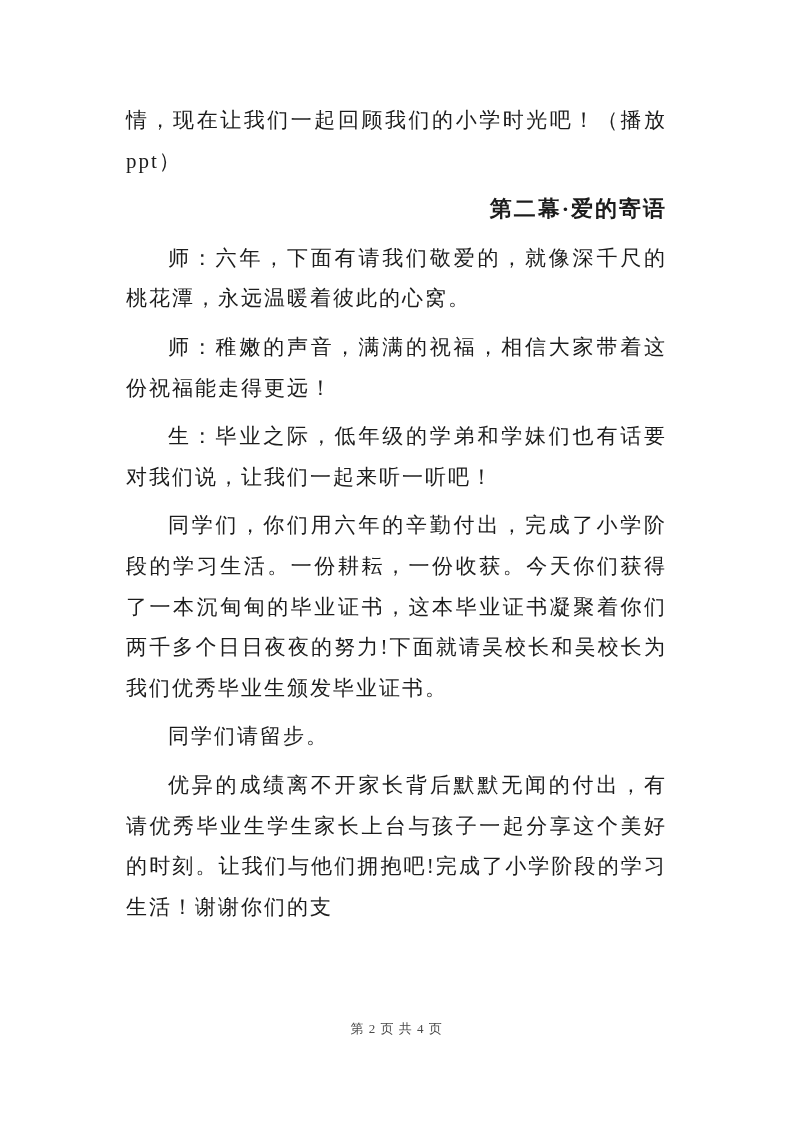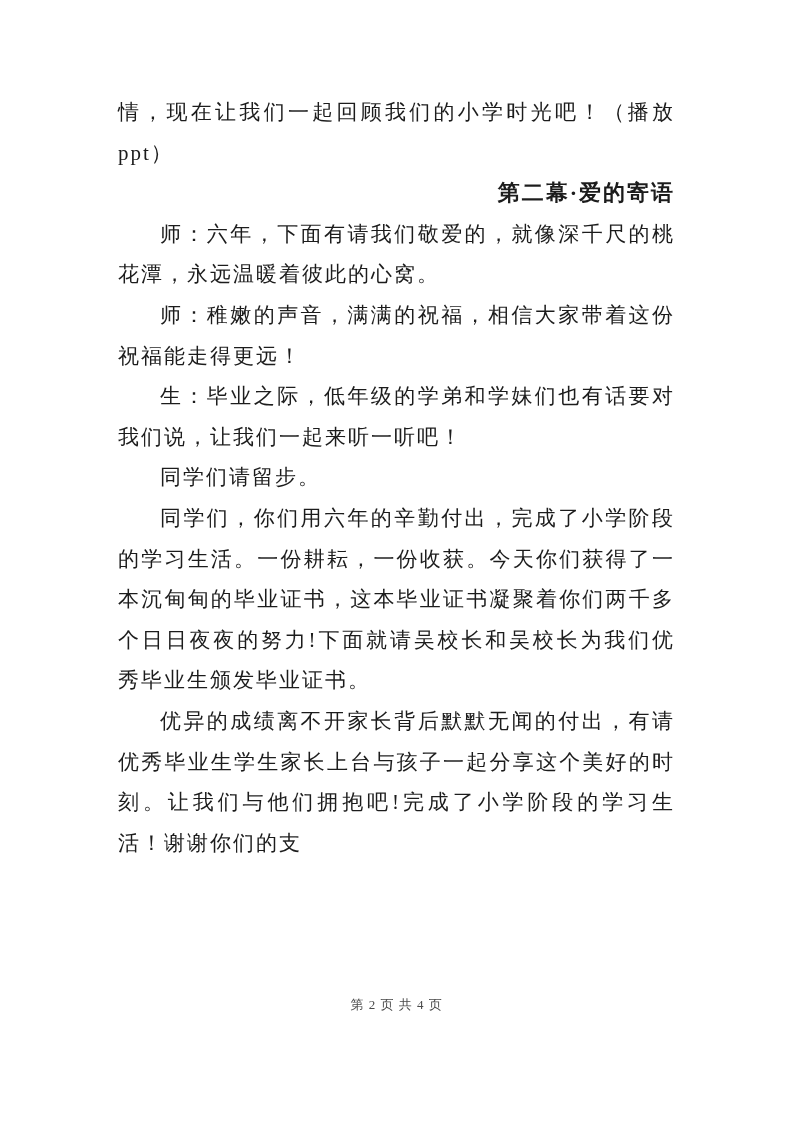--- a/index.html
+++ b/index.html
@@ -21,56 +21,56 @@
     left: 118px;
     top: 92px;
     width: 557px;
     font-size: 21px;
     line-height: 40.6px;
     letter-spacing: 2px;
     text-align: justify;
     text-justify: inter-ideograph;
   }
   .content p {
-    margin: 0;
+    margin: 8px;
     padding: 0;
   }
   .para {
     text-indent: 2em;
   }
   .continuation {
     text-indent: 0;
   }
   .heading {
     text-indent: 0;
     text-align: right;
     font-weight: bold;
     font-size: 22px;
   }
   .footer {
     position: absolute;
     left: 0;
     right: 0;
-    top: 996px;
+    top: 1020px;
     text-align: center;
     font-size: 13px;
     color: #4a4a4a;
     letter-spacing: 1px;
     font-family: "Liberation Serif", "DejaVu Serif", serif;
   }
 </style>
 </head>
 <body>
 
 <div class="page">
   <div class="content">
     <p class="continuation">情，现在让我们一起回顾我们的小学时光吧！（播放 ppt）</p>
     <p class="heading">第二幕·爱的寄语</p>
     <p class="para">师：六年，下面有请我们敬爱的，就像深千尺的桃花潭，永远温暖着彼此的心窝。</p>
     <p class="para">师：稚嫩的声音，满满的祝福，相信大家带着这份祝福能走得更远！</p>
     <p class="para">生：毕业之际，低年级的学弟和学妹们也有话要对我们说，让我们一起来听一听吧！</p>
+    <p class="para">同学们，你们用六年的辛勤付出，完成了小学阶段的学习生活。一份耕耘，一份收获。今天你们获得了一本沉甸甸的毕业证书，这本毕业证书凝聚着你们两千多个日日夜夜的努力!下面就请吴校长和吴校长为我们优秀毕业生颁发毕业证书。</p>
     <p class="para">同学们请留步。</p>
-    <p class="para">同学们，你们用六年的辛勤付出，完成了小学阶段的学习生活。一份耕耘，一份收获。今天你们获得了一本沉甸甸的毕业证书，这本毕业证书凝聚着你们两千多个日日夜夜的努力!下面就请吴校长和吴校长为我们优秀毕业生颁发毕业证书。</p>
     <p class="para">优异的成绩离不开家长背后默默无闻的付出，有请优秀毕业生学生家长上台与孩子一起分享这个美好的时刻。让我们与他们拥抱吧!完成了小学阶段的学习生活！谢谢你们的支</p>
   </div>
 
   <div class="footer">第 2 页 共 4 页</div>
 </div>
 
 </body></html>

